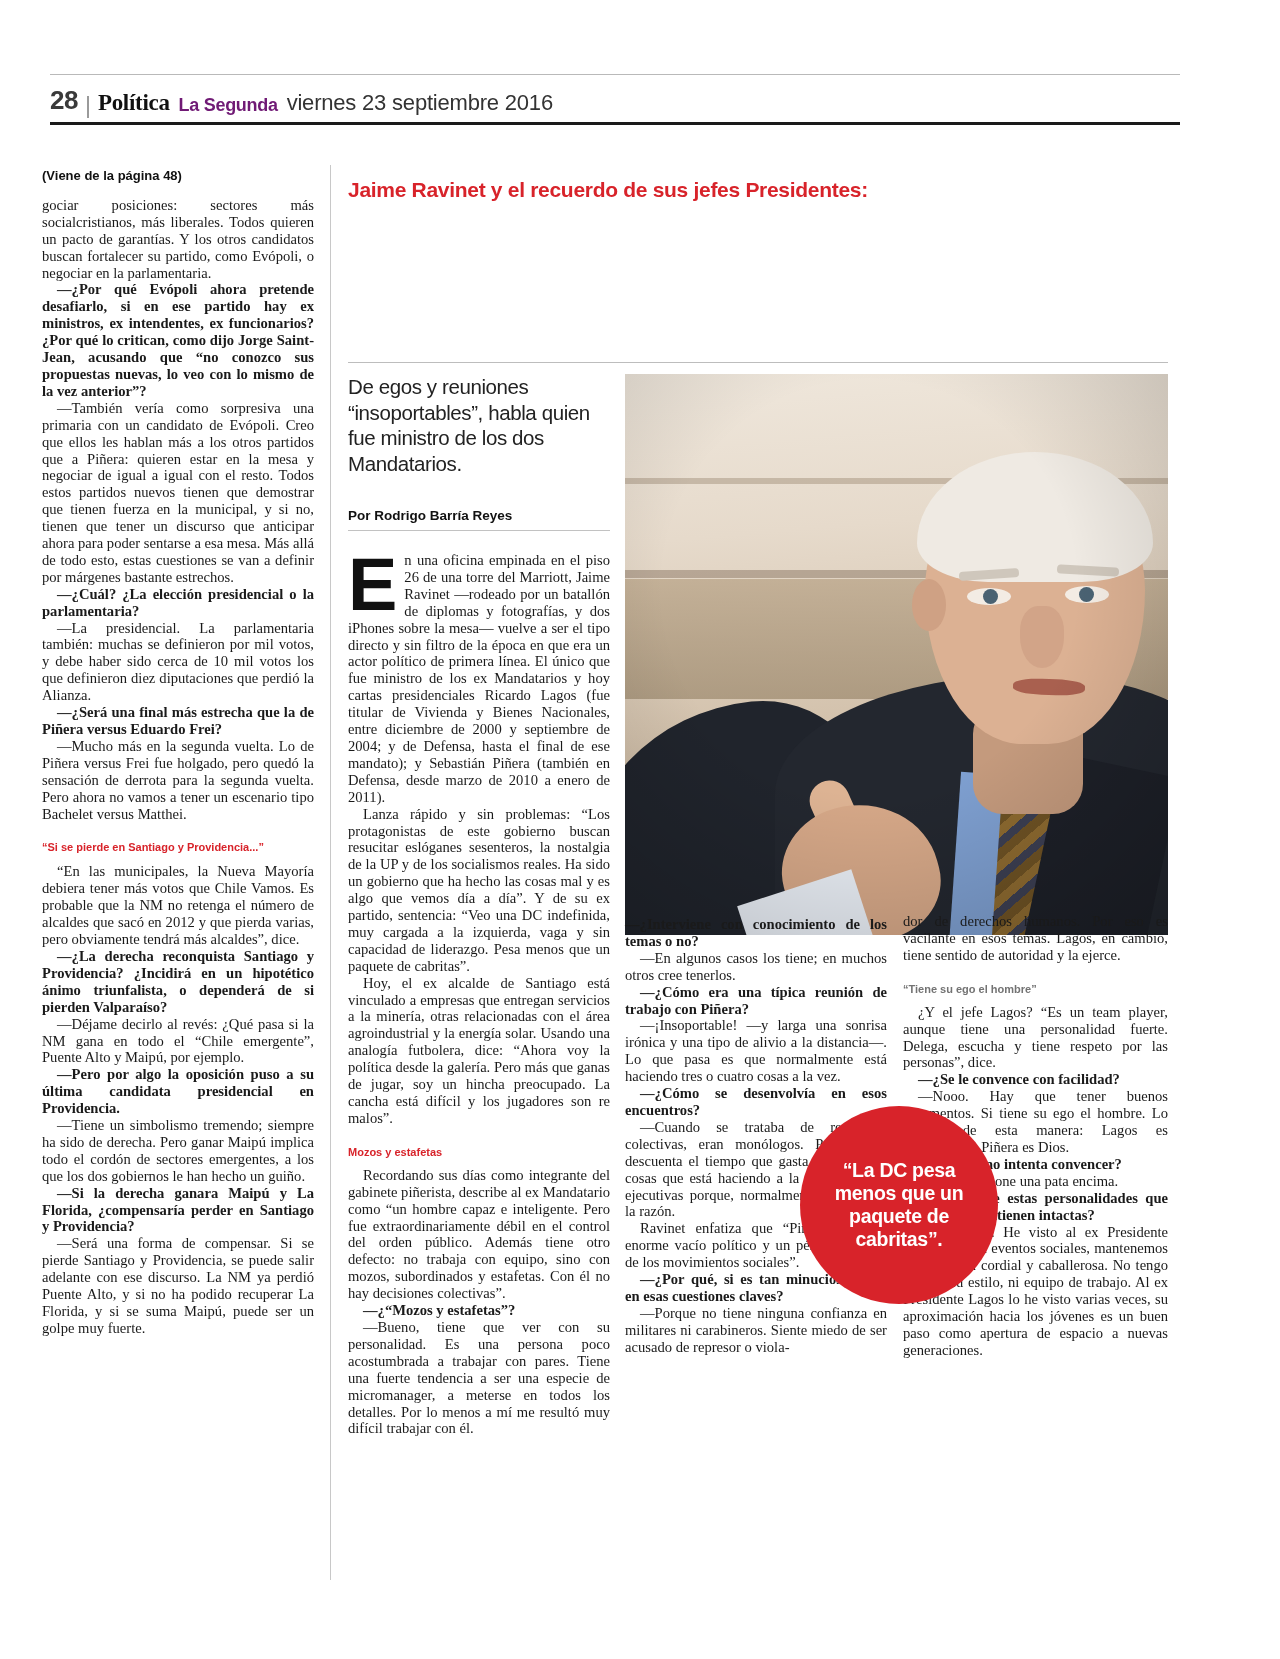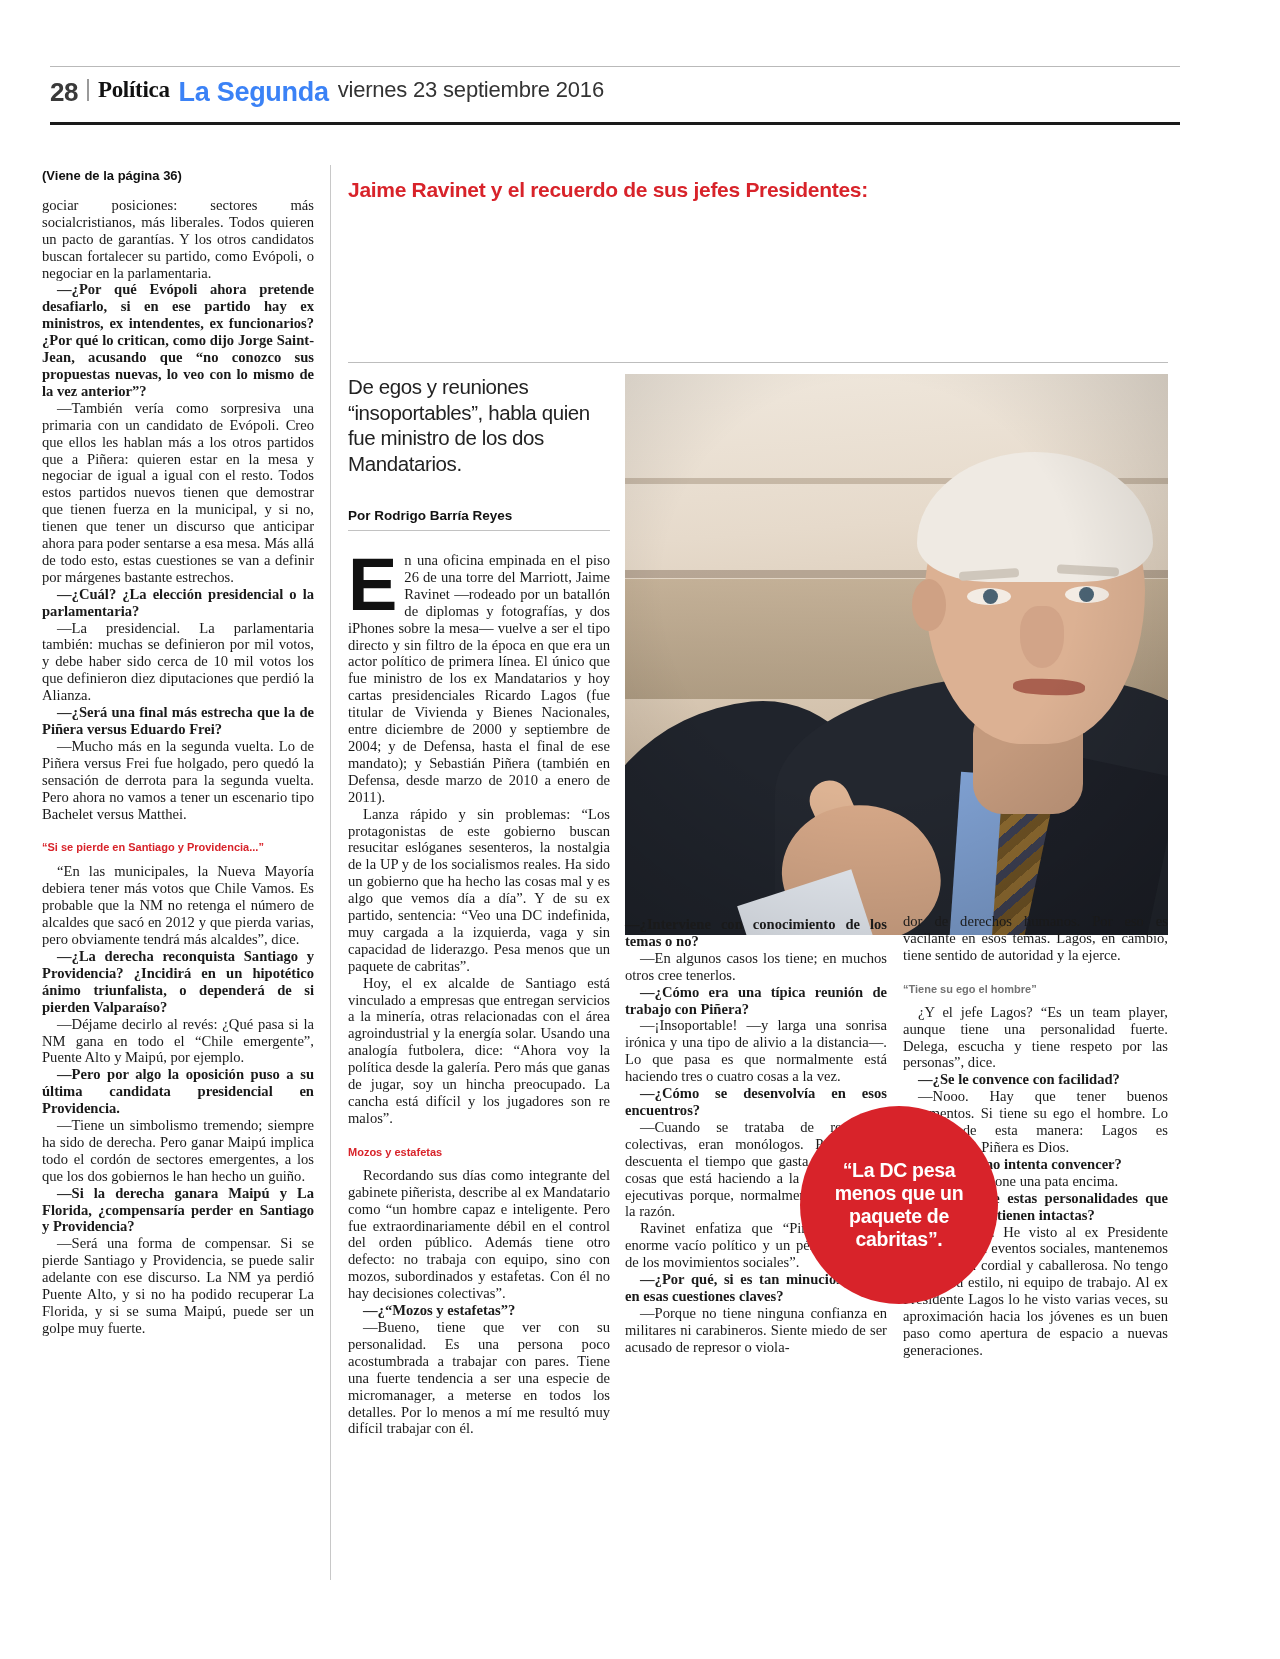--- a/index.html
+++ b/index.html
@@ -18,26 +18,26 @@
   .page {
     position: absolute;
     left: 0; top: 0;
     width: 1280px;
     height: 1659px;
   }
 
   
   .masthead {
     position: absolute;
-    left: 50px; top: 66px;
+    left: 50px; top: 74px;
     width: 1130px;
     border-top: 1px solid #b9b9b9;
     padding-top: 10px;
     display: flex;
-    align-items: flex-start;
+    align-items: flex-end;
     gap: 9px;
   }
   .folio {
     font-family: "Liberation Sans", sans-serif;
     font-size: 26px;
     font-weight: bold;
     color: #3a3a3a;
     letter-spacing: -0.5px;
   }
   .rule-v {
@@ -50,23 +50,23 @@
   }
   .section-name {
     font-family: Liberation Serif, serif;
     font-size: 23px;
     font-weight: bold;
     color: #111;
     letter-spacing: -0.3px;
   }
   .paper-name {
     font-family: "Liberation Sans", sans-serif;
-    font-size: 27px;
-    font-weight: bold;
-    color: #3b82f6;
+    font-size: 18px;
+    font-weight: bold;
+    color: #701a75;
     letter-spacing: -0.3px;
   }
   .issue-date {
     font-family: "Liberation Sans", sans-serif;
     font-size: 22px;
     color: #333;
     letter-spacing: -0.2px;
   }
   .masthead-rule {
     position: absolute;
@@ -401,21 +401,21 @@
     <span class="rule-v"></span>
     <span class="section-name">Política</span>
     <span class="paper-name">La Segunda</span>
     <span class="issue-date">viernes 23 septiembre 2016</span>
   </div>
   <div class="masthead-rule"></div>
 
   <div class="col-divider"></div>
 
   <div class="col-left" id="col1">
-    <div class="jump">(Viene de la página 36)</div>
+    <div class="jump">(Viene de la página 48)</div>
   <p class="first">gociar posiciones: sectores más socialcristianos, más liberales. Todos quieren un pacto de garantías. Y los otros candidatos buscan fortalecer su partido, como Evópoli, o negociar en la parlamentaria.</p>
       <p class="q">—¿Por qué Evópoli ahora pretende desafiarlo, si en ese partido hay ex ministros, ex intendentes, ex funcionarios? ¿Por qué lo critican, como dijo Jorge Saint-Jean, acusando que “no conozco sus propuestas nuevas, lo veo con lo mismo de la vez anterior”?</p>
       <p>—También vería como sorpresiva una primaria con un candidato de Evópoli. Creo que ellos les hablan más a los otros partidos que a Piñera: quieren estar en la mesa y negociar de igual a igual con el resto. Todos estos partidos nuevos tienen que demostrar que tienen fuerza en la municipal, y si no, tienen que tener un discurso que anticipar ahora para poder sentarse a esa mesa. Más allá de todo esto, estas cuestiones se van a definir por márgenes bastante estrechos.</p>
       <p class="q">—¿Cuál? ¿La elección presidencial o la parlamentaria?</p>
       <p>—La presidencial. La parlamentaria también: muchas se definieron por mil votos, y debe haber sido cerca de 10 mil votos los que definieron diez diputaciones que perdió la Alianza.</p>
       <p class="q">—¿Será una final más estrecha que la de Piñera versus Eduardo Frei?</p>
       <p>—Mucho más en la segunda vuelta. Lo de Piñera versus Frei fue holgado, pero quedó la sensación de derrota para la segunda vuelta. Pero ahora no vamos a tener un escenario tipo Bachelet versus Matthei.</p>
       <div class="subhead-red">“Si se pierde en Santiago y Providencia...”</div>
       <p>“En las municipales, la Nueva Mayoría debiera tener más votos que Chile Vamos. Es probable que la NM no retenga el número de alcaldes que sacó en 2012 y que pierda varias, pero obviamente tendrá más alcaldes”, dice.</p>
       <p class="q">—¿La derecha reconquista Santiago y Providencia? ¿Incidirá en un hipotético ánimo triunfalista, o dependerá de si pierden Valparaíso?</p>

